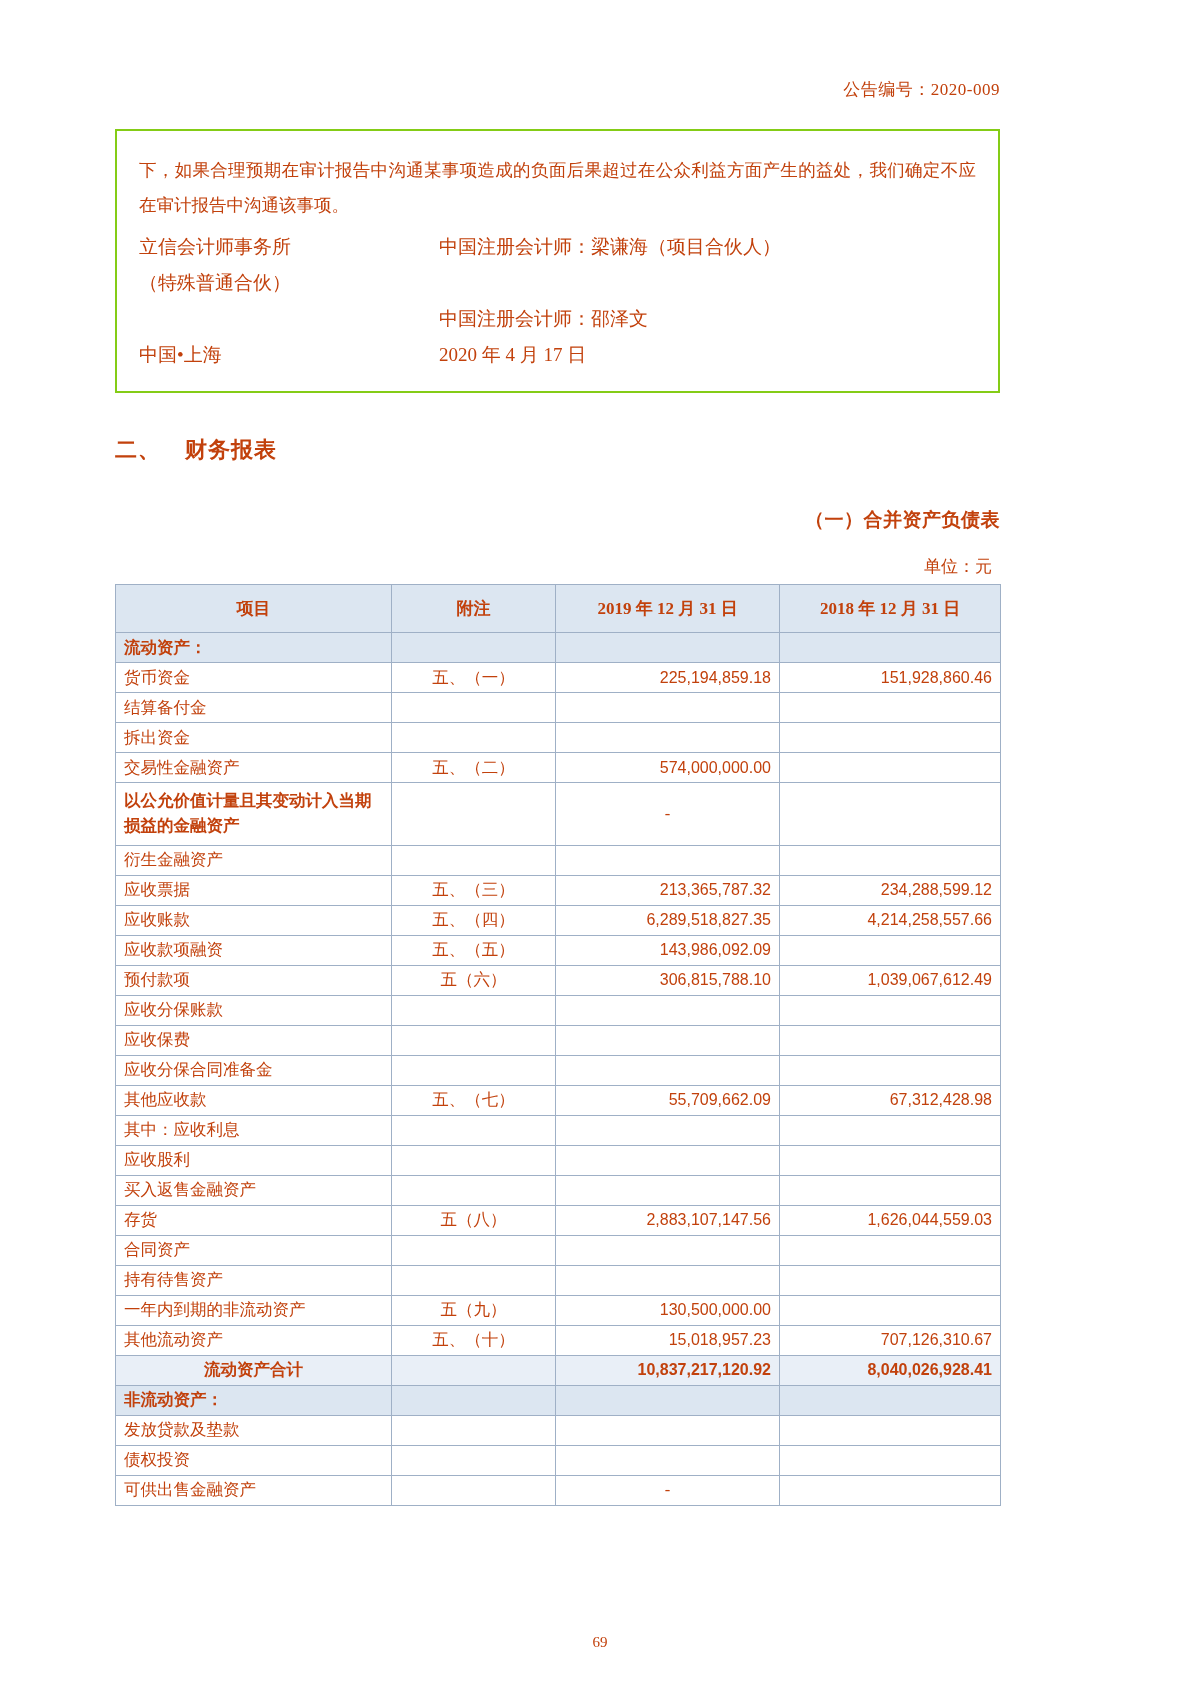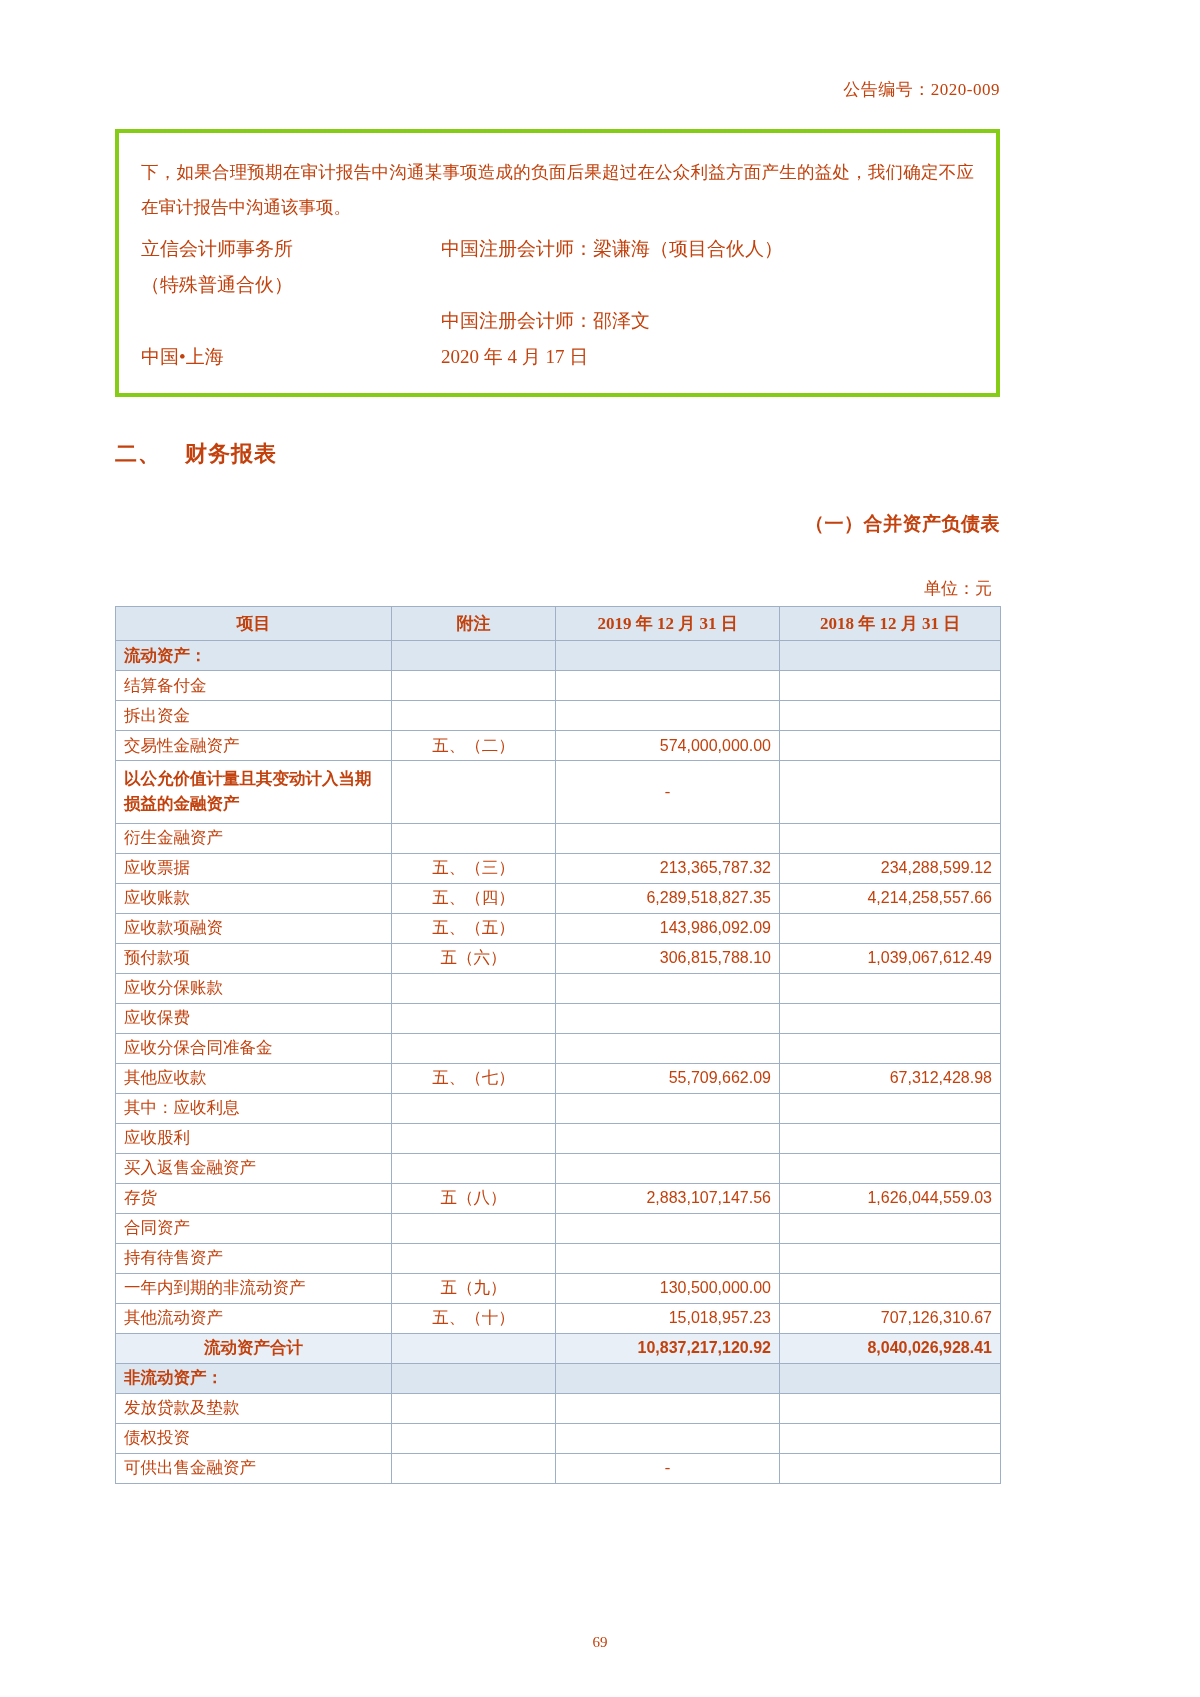--- a/index.html
+++ b/index.html
@@ -25,21 +25,21 @@
   }
   .announce-no {
     text-align: right;
     font-size: 17px;
     letter-spacing: 0.5px;
     padding-top: 78px;
     font-family: "Liberation Serif", serif;
   }
   .top-box {
     margin-top: 28px;
-    border: 4px solid #84cc16;
+    border: 2px solid #84cc16;
     padding: 22px 22px 18px 22px;
     box-sizing: border-box;
   }
   .para {
     font-size: 17.5px;
     line-height: 2.0;
     text-align: justify;
     text-indent: 0;
   }
   .sign-block {
@@ -75,21 +75,21 @@
     letter-spacing: 0.5px;
     text-align: right;
   }
   h3.sub-title .num {
     display: inline-block;
     width: 72px;
   }
   .unit-line {
     text-align: right;
     font-size: 17px;
-    margin-top: 40px;
+    margin-top: 22px;
     margin-bottom: 6px;
     padding-right: 8px;
   }
   table.bs {
     width: 885px;
     border-collapse: collapse;
     table-layout: fixed;
     font-size: 16.5px;
   }
   table.bs td, table.bs th {
@@ -97,21 +97,21 @@
     height: 30px;
     padding: 1px 8px;
     box-sizing: border-box;
     vertical-align: middle;
   }
   table.bs th {
     background: #dce6f1;
     text-align: center;
     font-weight: bold;
     font-size: 17px;
-    height: 34px;
+    height: 48px;
   }
   col.c-item { width: 276px; }
   col.c-note { width: 164px; }
   col.c-y1 { width: 224px; }
   col.c-y2 { width: 221px; }
   td.item { text-align: left; }
   td.note { text-align: center; }
   td.num { text-align: right; padding-right: 14px; font-family: "Liberation Sans", sans-serif; font-size: 16px;}
   td.dash { text-align: center; }
   tr.header-row td { background: #dce6f1; font-weight: bold; }
@@ -186,20 +186,26 @@
           <th>2018 年 12 月 31 日</th>
         </tr>
       </thead>
       <tbody id="bs-body">
           <tr class="header-row">
             <td class="item">流动资产：</td>
             <td class="note"></td>
             <td class="num"></td>
             <td class="num"></td>
           </tr>
+          <tr class="">
+            <td class="item">货币资金</td>
+            <td class="note">五、（一）</td>
+            <td class="num">225,194,859.18</td>
+            <td class="num">151,928,860.46</td>
+          </tr>
           <tr>
             <td class="item">结算备付金</td>
             <td class="note"></td>
             <td class="num"></td>
             <td class="num"></td>
           </tr>
           <tr class="">
             <td class="item">拆出资金</td>
             <td class="note"></td>
             <td class="num"></td>

